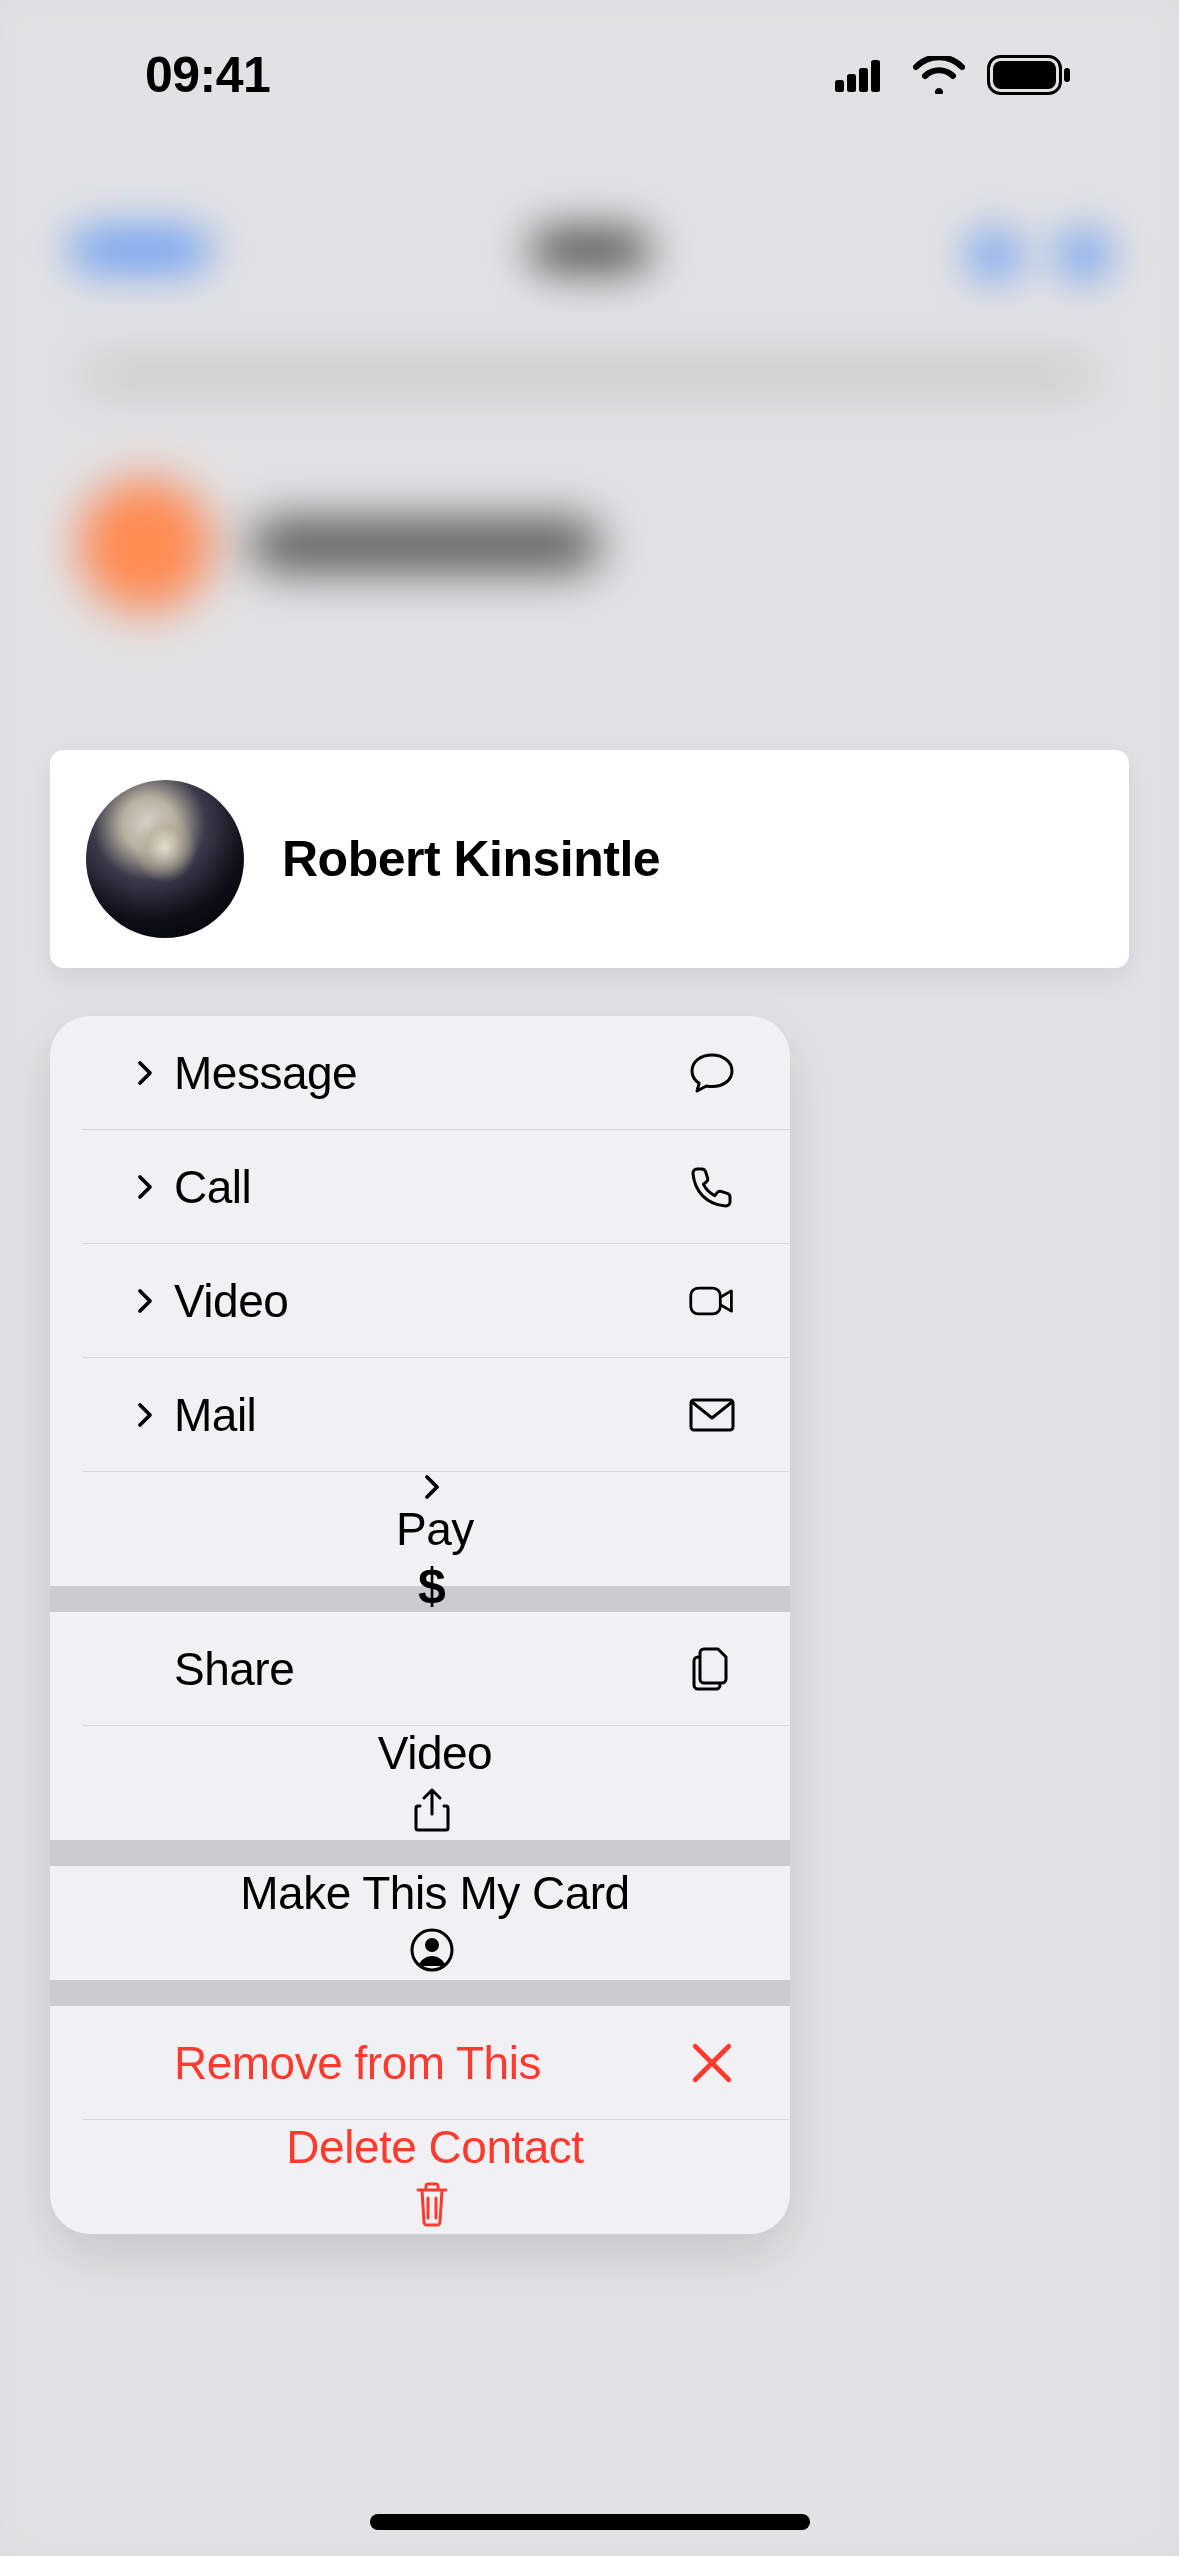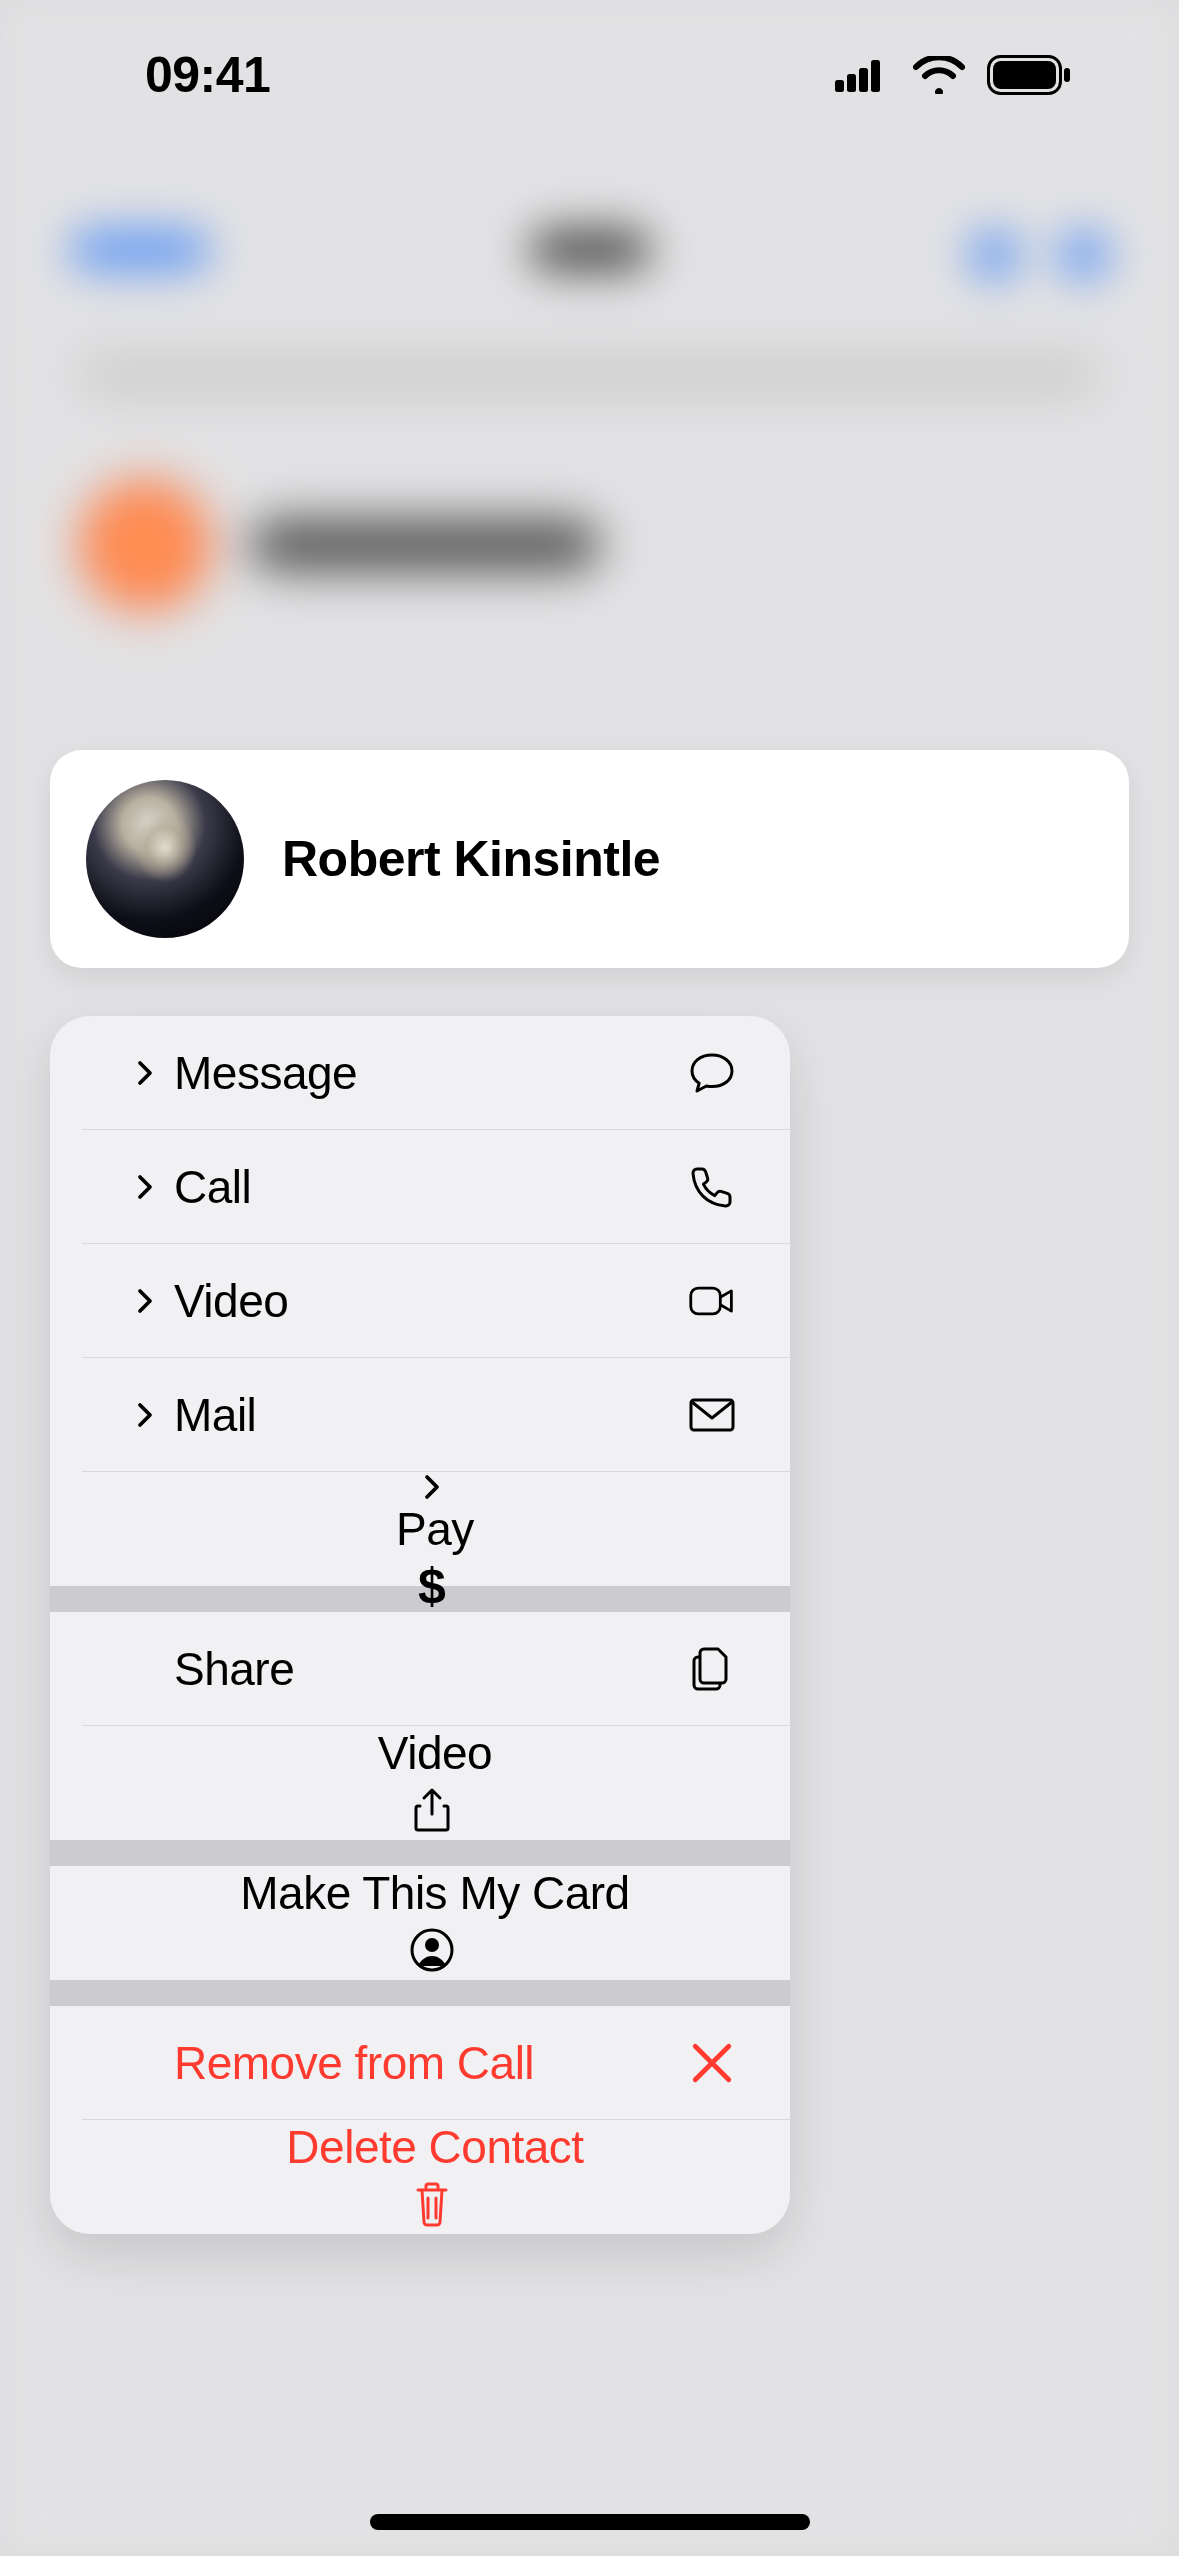--- a/index.html
+++ b/index.html
@@ -67,21 +67,21 @@
     .blur-avatar { width:130px; height:130px; background: radial-gradient(circle,#ff9a56,#ff6a3d); border-radius:50%; filter: blur(16px); }
     .blur-name { width:350px; height:50px; background: #2a2a2a; border-radius:25px; filter: blur(16px); opacity:0.8;}
 
     
     .contact-card {
       position: absolute;
       top: 750px;
       left: 50px;
       right: 50px;
       background: #ffffff;
-      border-radius: 32px;
+      border-radius: 14px;
       padding: 30px 36px;
       display: flex;
       align-items: center;
       gap: 38px;
       z-index: 5;
       box-shadow: 0 10px 30px rgba(0,0,0,0.08);
     }
     .contact-avatar {
       width: 158px; height: 158px;
       border-radius: 50%;
@@ -317,21 +317,21 @@
           </svg>
       </span>
     </div>
   </div>
 
   <div class="gap"></div>
 
   <div class="menu-group">
     <div class="menu-item">
       <span class="chev-spacer"></span>
-      <span class="menu-label red">Remove from Call</span>
+      <span class="menu-label red">Remove from This</span>
       <span class="menu-icon red">
         <svg viewBox="0 0 40 40">
             <path d="M6 6l28 28M34 6L6 34" stroke="#ff3b30" stroke-width="4" stroke-linecap="round"></path>
           </svg>
       </span>
     </div>
     <div class="menu-item">
       <span class="chev-spacer"></span>
       <span class="menu-label red">Delete Contact</span>
       <span class="menu-icon red">

